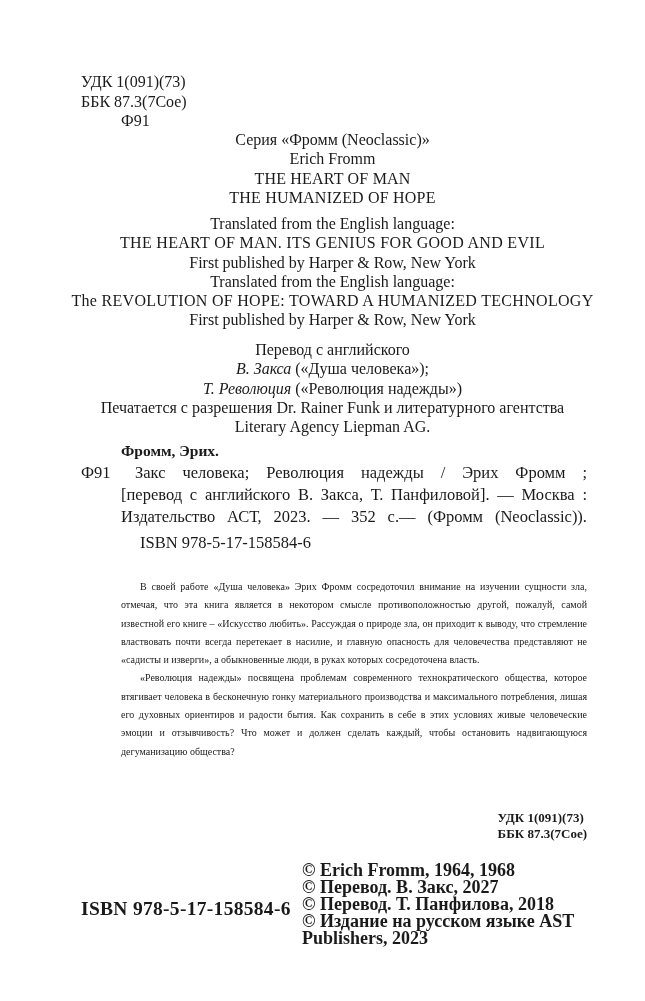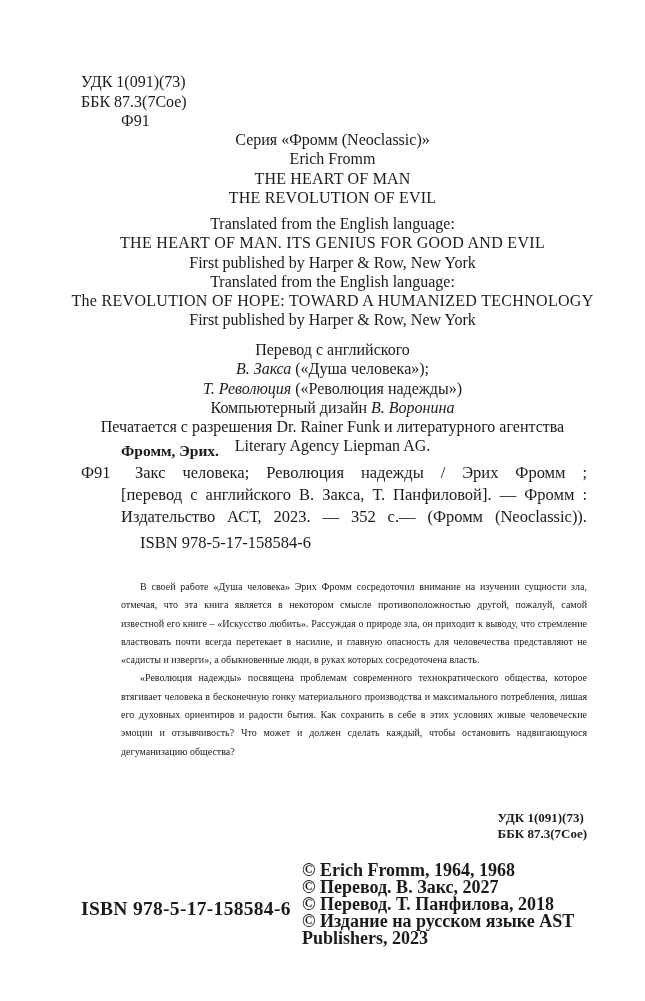--- a/index.html
+++ b/index.html
@@ -122,48 +122,47 @@
 <div class="abs top-class">
   <div>УДК 1(091)(73)</div>
   <div>ББК 87.3(7Сое)</div>
   <div class="f91">Ф91</div>
 </div>
 
 <div class="abs center-block series-block">
   <div>Серия «Фромм (Neoclassic)»</div>
   <div>Erich Fromm</div>
   <div class="caps">THE HEART OF MAN</div>
-  <div class="caps">THE REVOLUTION OF EVIL</div>
+  <div class="caps">THE HUMANIZED OF HOPE</div>
 </div>
 
 <div class="abs center-block translated-block">
   <div>Translated from the English language:</div>
   <div class="caps">THE HEART OF MAN. ITS GENIUS FOR GOOD AND EVIL</div>
   <div>First published by Harper &amp; Row, New York</div>
   <div>Translated from the English language:</div>
   <div class="caps">The REVOLUTION OF HOPE: TOWARD A HUMANIZED TECHNOLOGY</div>
   <div>First published by Harper &amp; Row, New York</div>
 </div>
 
 <div class="abs center-block credits-block">
   <div>Перевод с английского</div>
   <div><i>В. Закса</i><span> («Душа человека»);</span></div>
   <div><i>Т. Революция</i><span> («Революция надежды»)</span></div>
-  <div><span>Компьютерный дизайн </span><i>В. Воронина</i></div>
   <div>Печатается с разрешения Dr. Rainer Funk и литературного агентства</div>
   <div>Literary Agency Liepman AG.</div>
 </div>
 
 <div class="abs catalog">
   <div class="author">Фромм, Эрих.</div>
   <div class="row">
     <div class="mark">Ф91</div>
     <div style="flex:1;">
       <span class="desc-line first">Закс человека; Революция надежды / Эрих Фромм ;</span>
-      <span class="desc-line">[перевод с английского В. Закса, Т. Панфиловой]. — Фромм :</span>
+      <span class="desc-line">[перевод с английского В. Закса, Т. Панфиловой]. — Москва :</span>
       <span class="desc-line">Издательство АСТ, 2023. — 352 с.— (Фромм (Neoclassic)).</span>
     </div>
   </div>
   <div class="isbn">ISBN 978-5-17-158584-6</div>
 </div>
 
 <div class="abs annotation">
   <p>В своей работе «Душа человека» Эрих Фромм сосредоточил внимание на изучении сущности зла, отмечая, что эта книга является в некотором смысле противоположностью другой, пожалуй, самой известной его книге – «Искусство любить». Рассуждая о природе зла, он приходит к выводу, что стремление властвовать почти всегда перетекает в насилие, и главную опасность для человечества представляют не «садисты и изверги», а обыкновенные люди, в руках которых сосредоточена власть.</p>
   <p>«Революция надежды» посвящена проблемам современного технократического общества, которое втягивает человека в бесконечную гонку материального производства и максимального потребления, лишая его духовных ориентиров и радости бытия. Как сохранить в себе в этих условиях живые человеческие эмоции и отзывчивость? Что может и должен сделать каждый, чтобы остановить надвигающуюся дегуманизацию общества?</p>
 </div>

